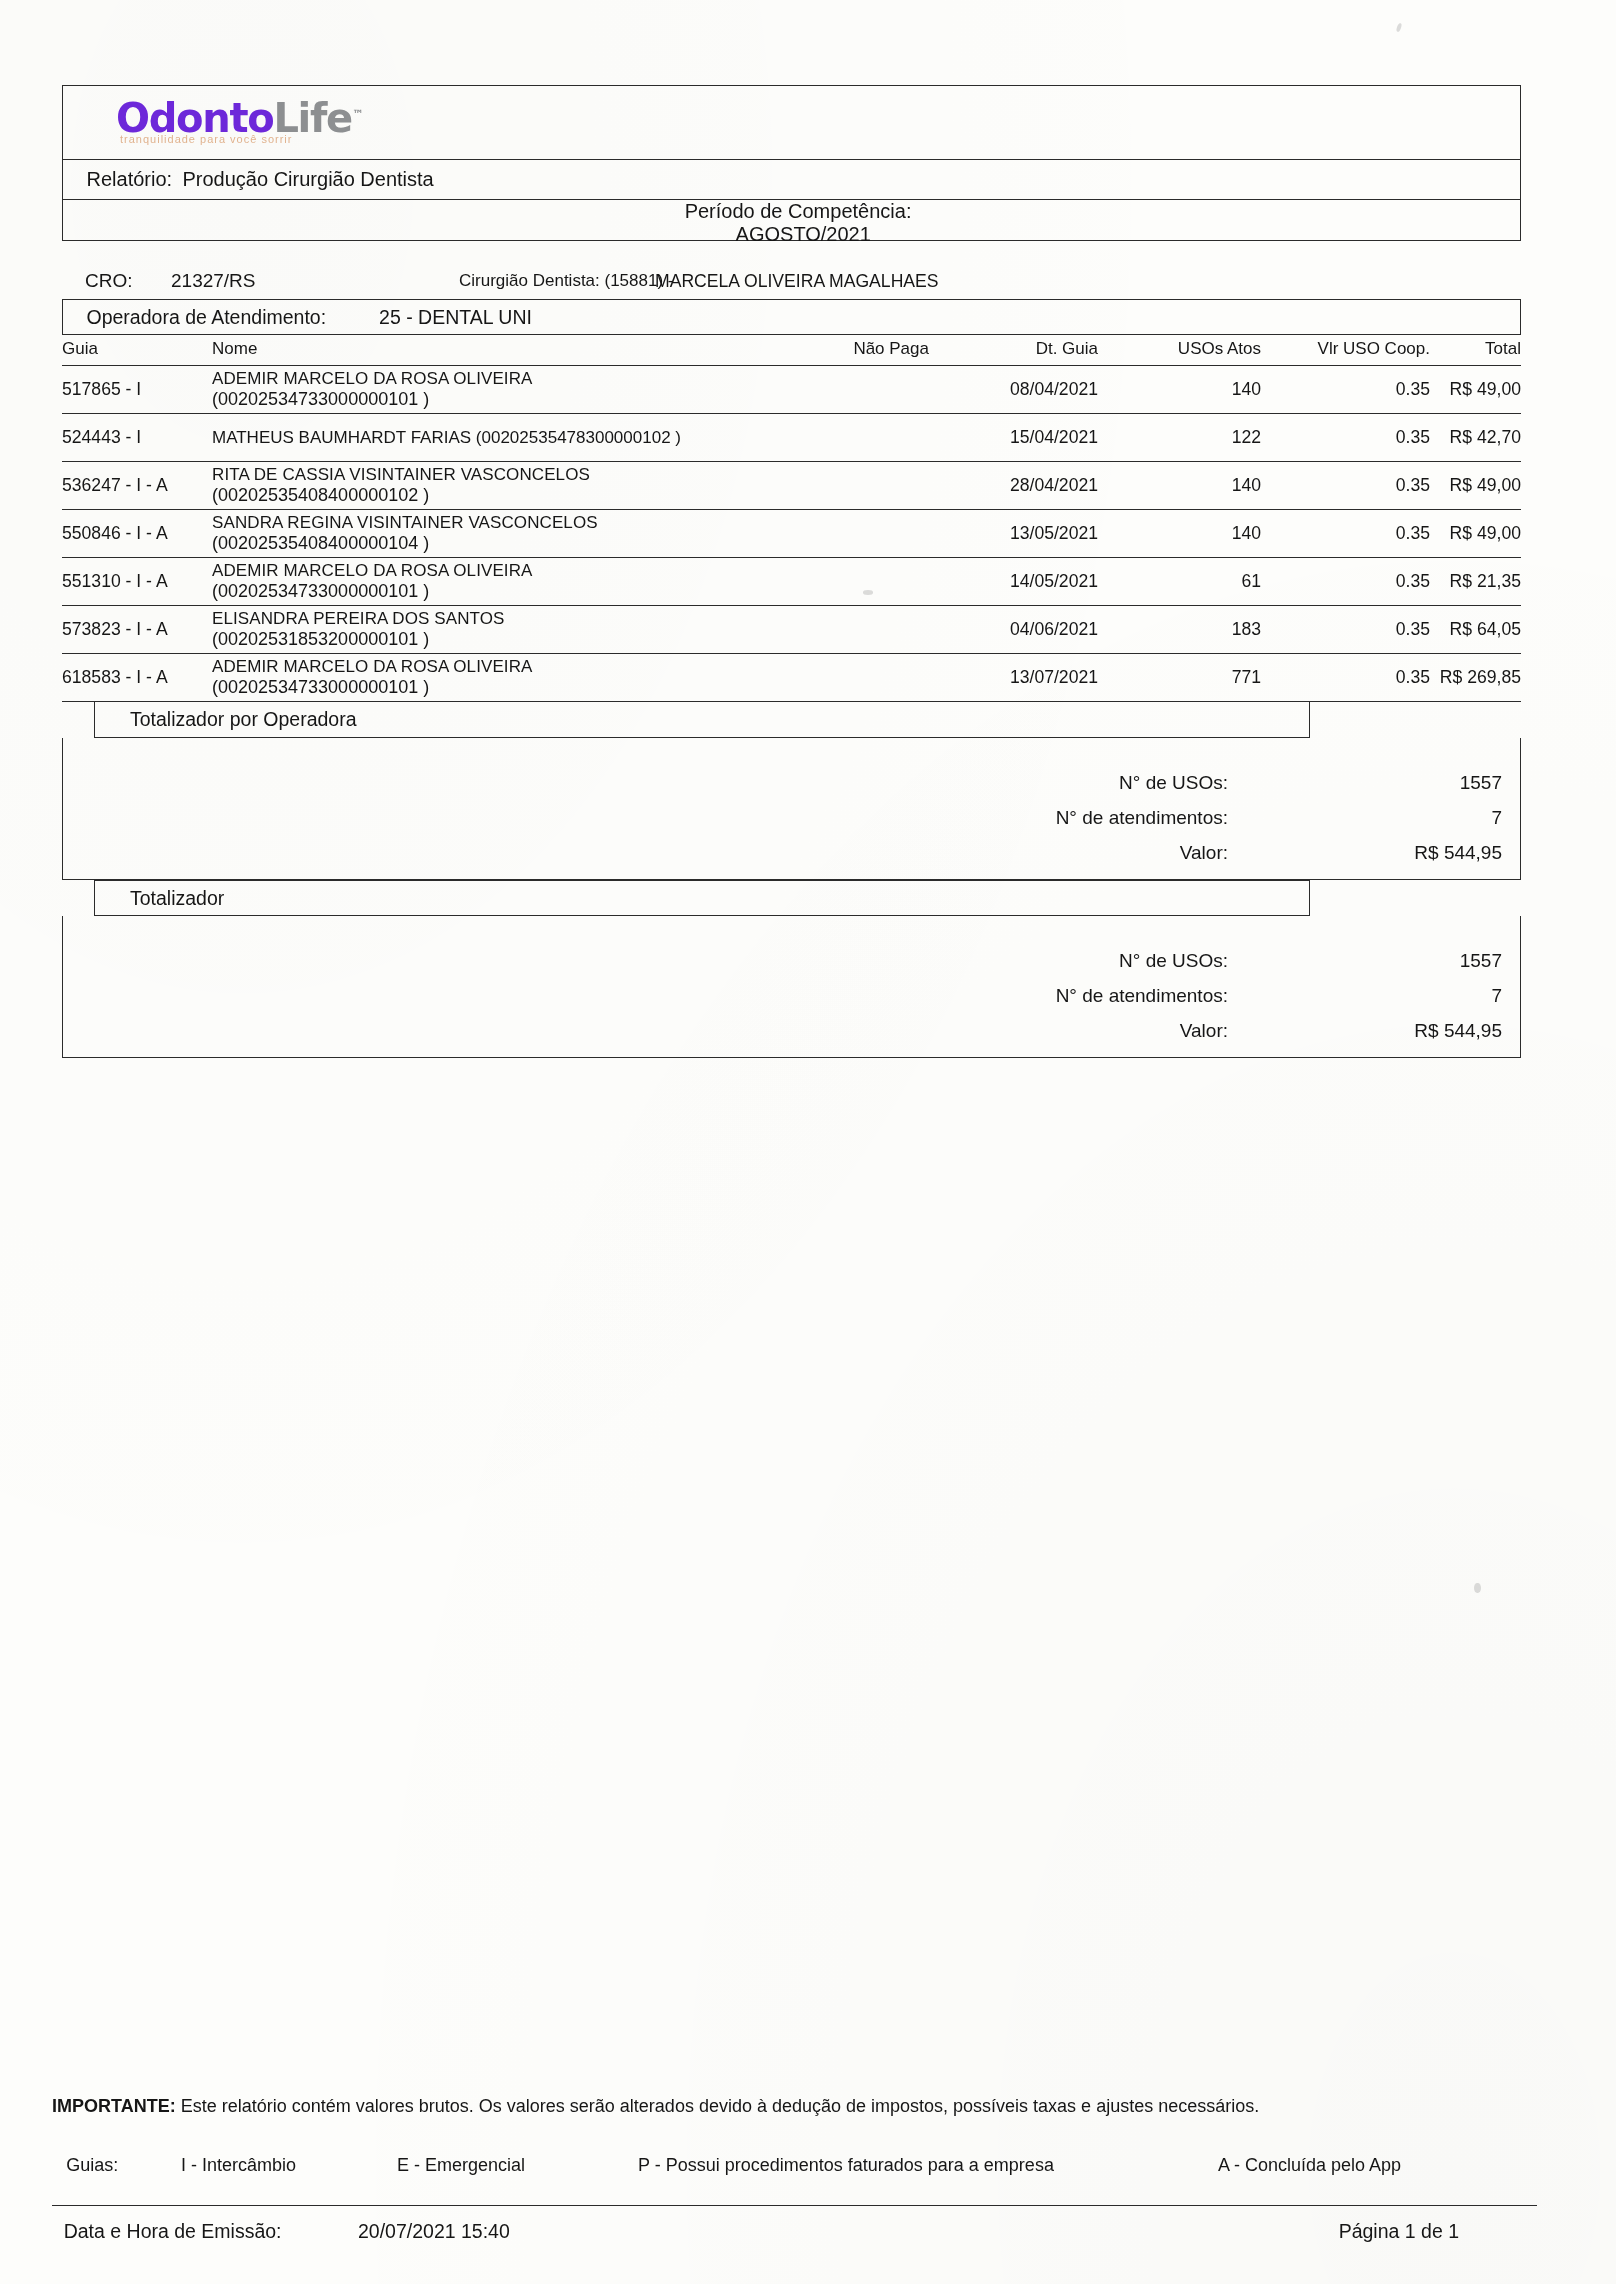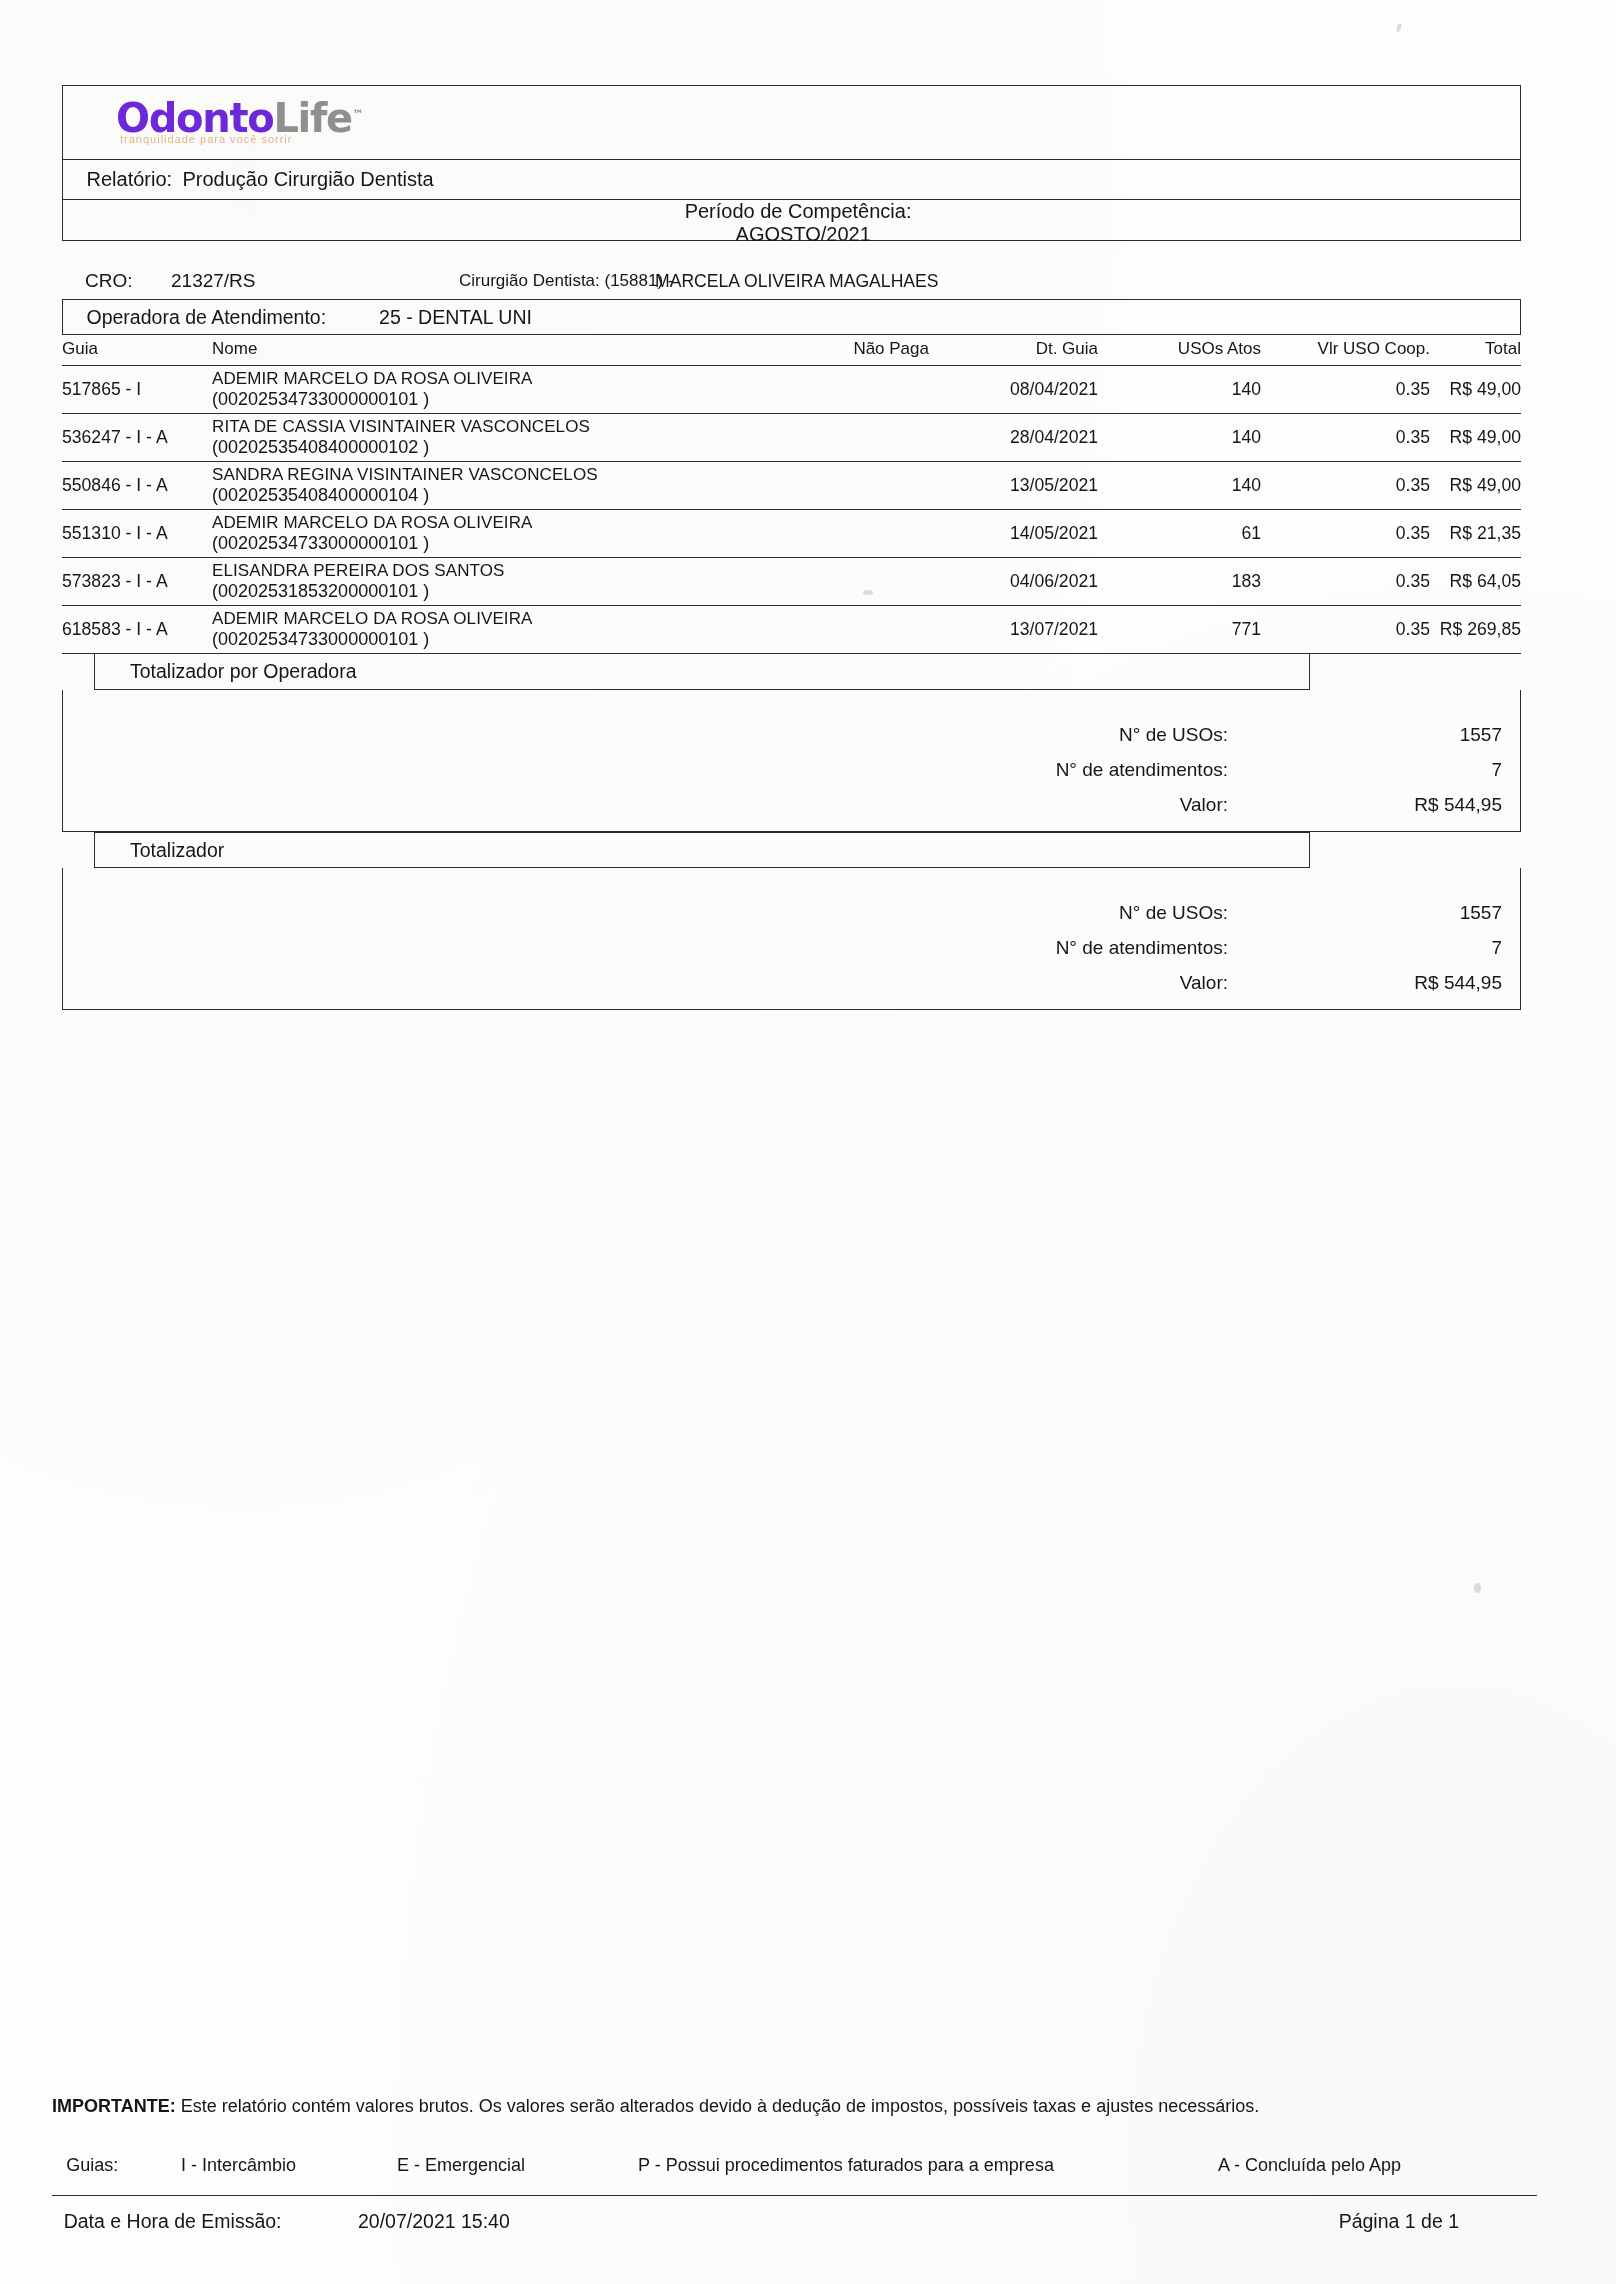--- a/index.html
+++ b/index.html
@@ -229,21 +229,21 @@
     font-size: 18px;
     line-height: 1.38;
     width: 1381px;
   }
   .important b { font-weight: bold; }
   .legend {
     margin-top: 36px;
     position: relative;
     height: 31px;
     border-bottom: 1.3px solid #2b2b2b;
-    padding-bottom: 9px;
+    padding-bottom: 19px;
   }
   .legend .lg { position: absolute; font-size: 18px; }
   .lg-guias   { left: 14.3px; top: 0; }
   .lg-i       { left: 129px; top: 0; }
   .lg-e       { left: 345px; top: 0; }
   .lg-p       { left: 586px; top: 0; }
   .lg-a       { left: 1166px; top: 0; }
 
   .emission {
     margin-top: 14.3px;
@@ -324,20 +324,31 @@
             <div class="nome-main">ADEMIR MARCELO DA ROSA OLIVEIRA</div>
             <div class="nome-code">(00202534733000000101 )</div>
           </td>
           <td class="naopaga"></td>
           <td class="dtguia">08/04/2021</td>
           <td class="usos">140</td>
           <td class="vlr">0.35</td>
           <td class="total">R$ 49,00</td>
         </tr>
 
+        <tr>
+          <td class="guia">524443 - I</td>
+          <td class="nome">
+            <div class="nome-inline">MATHEUS BAUMHARDT FARIAS (00202535478300000102 )</div>
+          </td>
+          <td class="naopaga"></td>
+          <td class="dtguia">15/04/2021</td>
+          <td class="usos">122</td>
+          <td class="vlr">0.35</td>
+          <td class="total">R$ 42,70</td>
+        </tr>
 
         <tr>
           <td class="guia">536247 - I - A</td>
           <td class="nome">
             <div class="nome-main">RITA DE CASSIA VISINTAINER VASCONCELOS</div>
             <div class="nome-code">(00202535408400000102 )</div>
           </td>
           <td class="naopaga"></td>
           <td class="dtguia">28/04/2021</td>
           <td class="usos">140</td>

